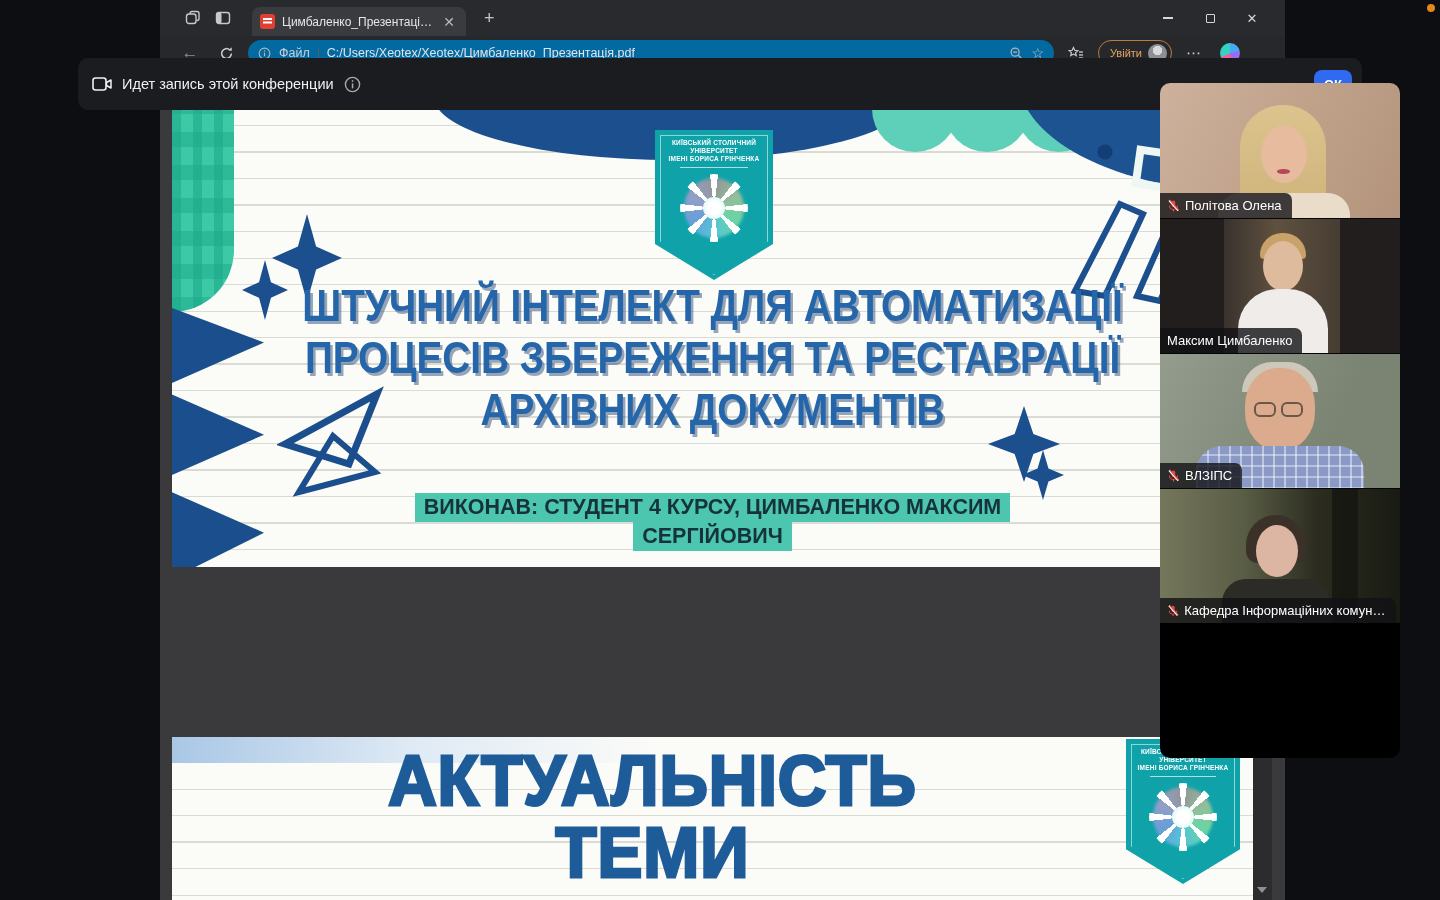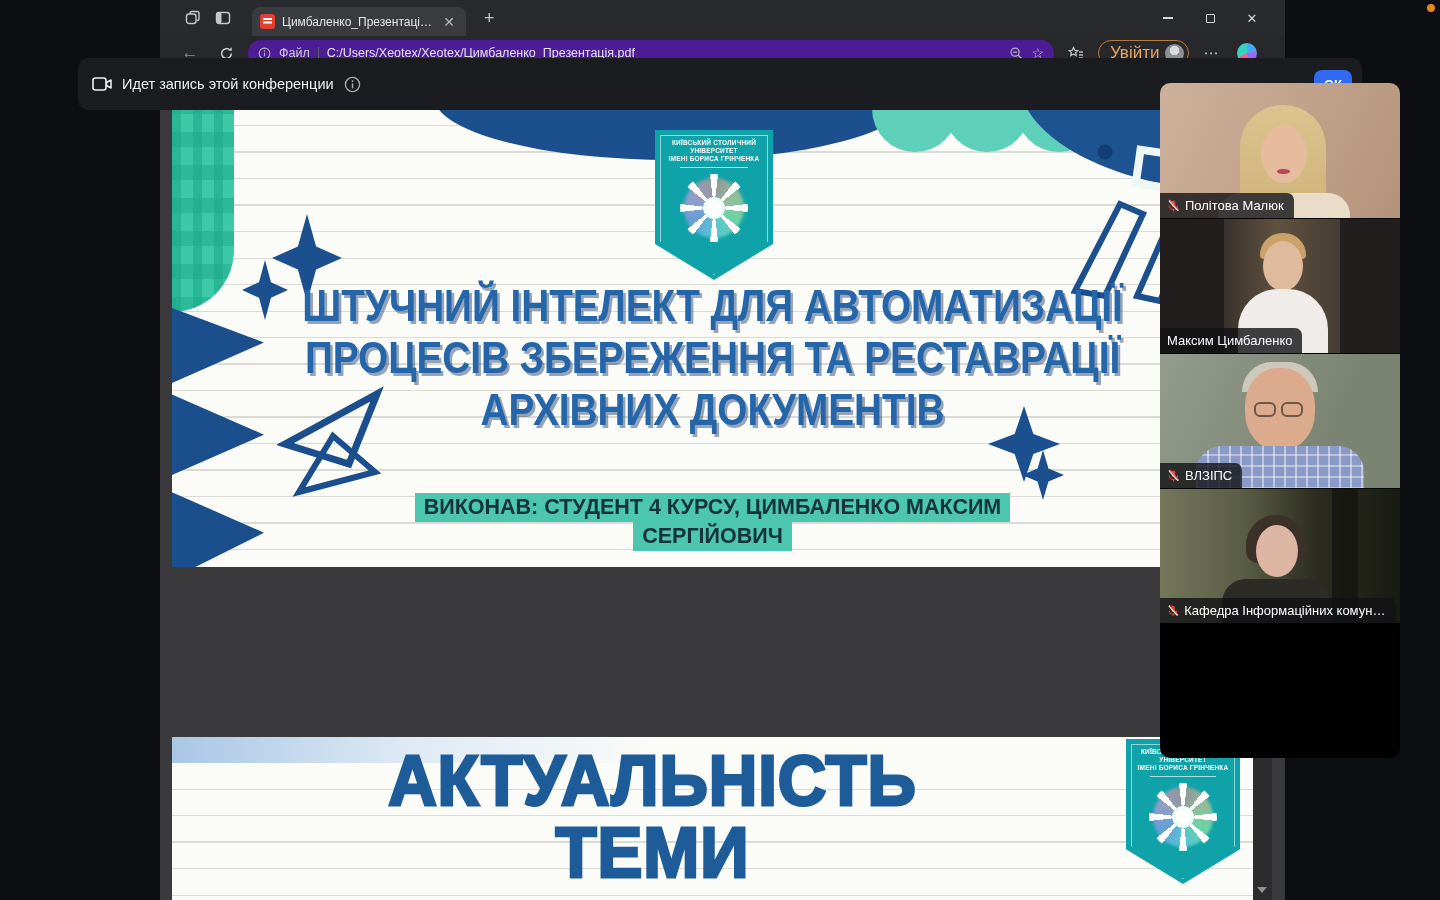--- a/index.html
+++ b/index.html
@@ -18,27 +18,27 @@
   .tab-close { color:#b9b9bd; font-size:14px; line-height:1; padding:1px 3px; border-radius:4px; }
   .newtab { color:#c4c4c8; font-size:18px; margin-left:12px; padding:0 6px; }
   .win-controls { margin-left:auto; display:flex; align-items:center; gap:8px; padding-right:16px; }
   .win-btn { width:34px; height:26px; display:flex; align-items:center; justify-content:center; color:#d6d6d8; font-size:13px; }
   .win-min-glyph { width:10px; height:1.5px; background:#d6d6d8; }
   .win-max-glyph { width:9px; height:9px; border:1.4px solid #d6d6d8; border-radius:1px; }
 
   .toolbar { position:relative; height:40px; background:#27282b; display:flex; align-items:flex-start; padding:4px 14px 0 16px; gap:8px; }
   .nav-btn { width:28px; height:26px; display:flex; align-items:center; justify-content:center; font-size:17px; border-radius:6px; }
   .back { color:#8f9093; }
-  .addr { height:26px; width:806px; background:#4c1d95; border-radius:14px; display:flex; align-items:center; padding:0 10px; gap:8px; color:#dadade; }
+  .addr { height:26px; width:806px; background:#0369a1; border-radius:14px; display:flex; align-items:center; padding:0 10px; gap:8px; color:#dadade; }
   .addr-label { font-size:12.5px; color:#cfcfd3; }
   .addr-div { width:1px; height:13px; background:#5b5c60; }
   .addr-url { font-size:12.5px; color:#e3e3e6; white-space:nowrap; overflow:hidden; flex:1; }
   .addr-ico { display:flex; align-items:center; flex:0 0 auto; }
   .star { color:#c9c9cd; font-size:14px; }
-  .signin { height:26px; border:1px solid #bb7a3e; border-radius:13px; display:flex; align-items:center; gap:6px; padding:0 4px 0 11px; color:#e6a360; font-size:17px; flex:0 0 auto; }
+  .signin { height:26px; border:1px solid #bb7a3e; border-radius:13px; display:flex; align-items:center; gap:6px; padding:0 4px 0 11px; color:#e6a360; font-size:11px; flex:0 0 auto; }
   .avatar { width:19px; height:19px; border-radius:50%; background:radial-gradient(circle at 50% 34%, #d9d9dc 0 4.5px, #8e8f93 5px); position:relative; overflow:hidden; }
   .avatar:after{ content:""; position:absolute; left:3px; bottom:-4px; width:13px; height:9px; border-radius:50% 50% 0 0; background:#d9d9dc; }
   .dots { color:#cfcfd3; font-size:15px; letter-spacing:1px; }
   .copilot { width:20px; height:20px; border-radius:50%; background:conic-gradient(#49a8f2 0 22%, #9a6cf5 22% 45%, #f0619c 45% 68%, #35d2c3 68% 100%); }
 
   
   .pdf-area { position:absolute; left:0; top:76px; width:1125px; height:824px; background:#3a3a3c; overflow:hidden; }
   .scrollbar { position:absolute; right:13px; top:0; width:19px; height:824px; background:#2c2c2e; }
   .scroll-down { position:absolute; bottom:7px; left:4px; width:0; height:0; border-left:5.5px solid transparent; border-right:5.5px solid transparent; border-top:6px solid #8f8f92; }
 
@@ -373,21 +373,21 @@
           <div class="lips"></div>
           <div class="body"></div>
       </div>
       <div class="name-tag">
         <svg viewBox="0 0 24 24" width="13" height="13">
             <path d="M12 15a3.2 3.2 0 0 0 3.2-3.2V6a3.2 3.2 0 1 0-6.4 0v5.8A3.2 3.2 0 0 0 12 15z" fill="#e8453c"></path>
             <path d="M18.5 11.8a6.5 6.5 0 0 1-13 0H3.6a8.4 8.4 0 0 0 7.3 8.2V23h2.2v-3a8.4 8.4 0 0 0 7.3-8.2z" fill="#e8453c"></path>
             <line x1="4" y1="2.5" x2="21" y2="21.5" stroke="#fff" stroke-width="3.4"></line>
             <line x1="5" y1="1.8" x2="22" y2="20.8" stroke="#e8453c" stroke-width="2"></line>
           </svg>
-        <span>Політова Малюк</span>
+        <span>Політова Олена</span>
       </div>
     </div>
 
     <div class="tile t2 active">
       <div class="art">
         <div class="strip"></div>
           <div class="hair"></div>
           <div class="face"></div>
           <div class="body"></div>
       </div>

